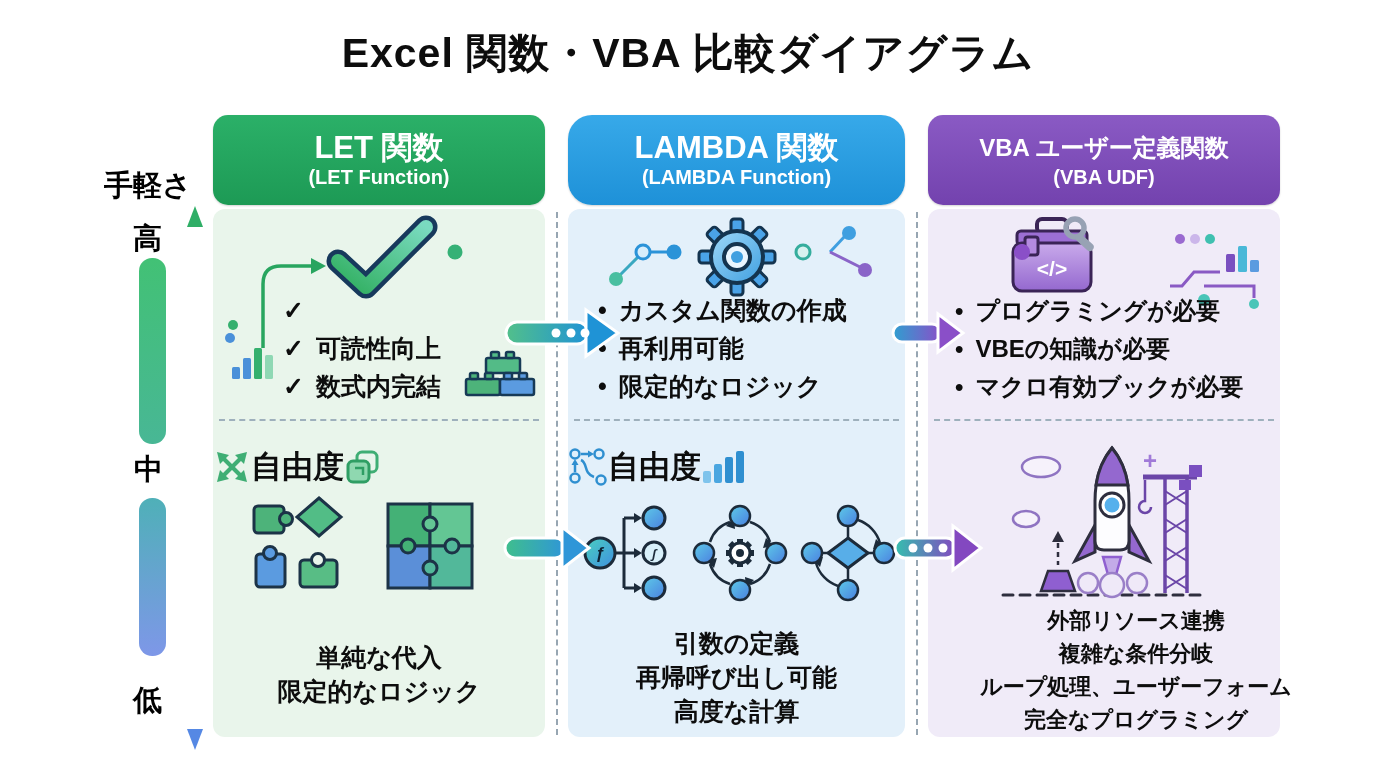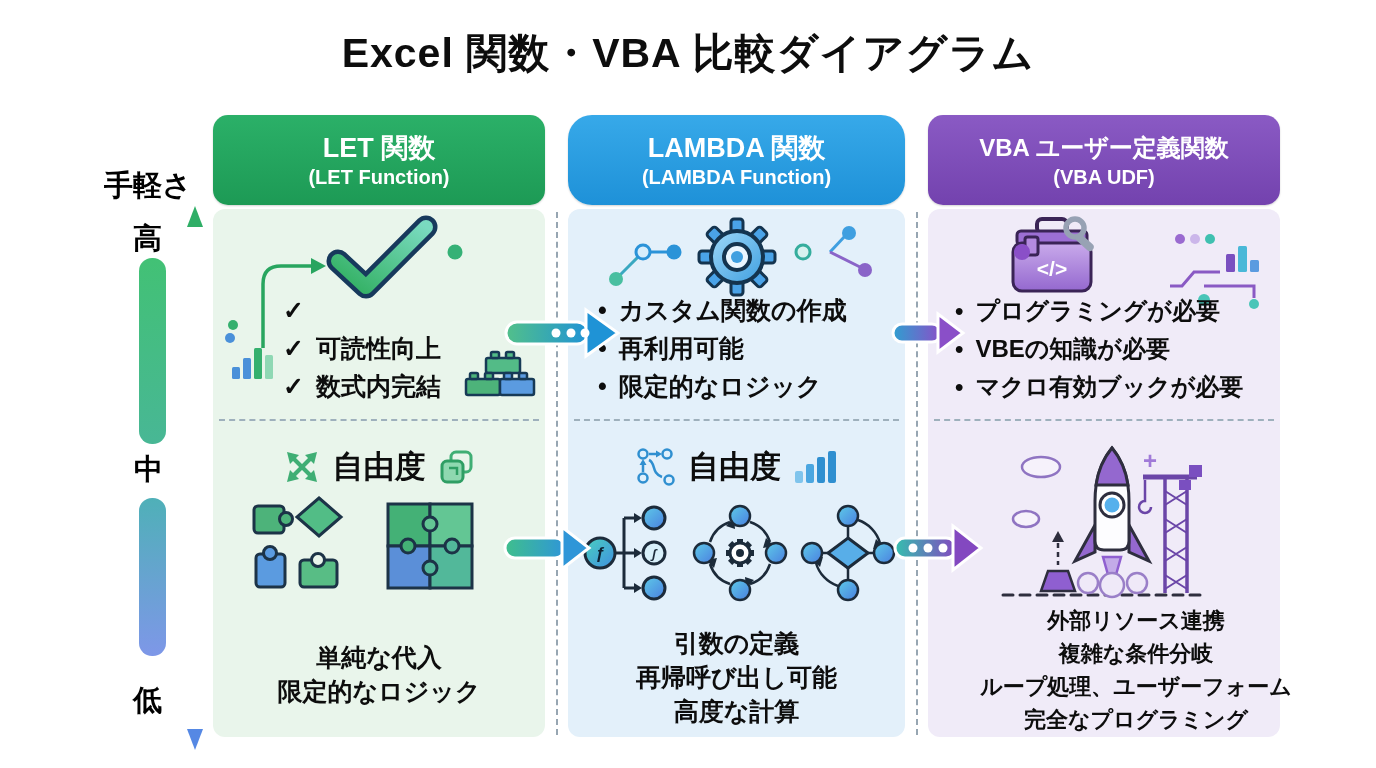--- a/index.html
+++ b/index.html
@@ -7,40 +7,40 @@
          font-family:Liberation Sans, sans-serif;color:#111;}
   .abs{position:absolute;}
   #title{left:0;right:0;top:26px;text-align:center;font-size:41px;font-weight:900;
          letter-spacing:1px;color:#0d0d0d;}
   
   .axis-label{font-size:29px;font-weight:900;color:#000000;}
   .axis-bar{width:27px;border-radius:13px;}
   
   .hdr{height:90px;border-radius:15px;display:flex;flex-direction:column;align-items:center;
        justify-content:center;color:#fff;top:115px;box-shadow:0 1px 2px rgba(0,0,0,.18);}
-  .hdr .t{font-size:27px;font-weight:800;line-height:34px;}
+  .hdr .t{font-size:31px;font-weight:800;line-height:34px;}
   .hdr .s{font-size:20px;font-weight:700;line-height:24px;}
   .hdr1{left:213px;width:332px;background:linear-gradient(180deg,#2bb068,#1d9a55);}
   .hdr2{left:568px;width:337px;background:linear-gradient(180deg,#37a9e9,#1e91d8);border-radius:24px;}
   .hdr3{left:928px;width:352px;background:linear-gradient(180deg,#8a5ac4,#7342ae);}
   .hdr3 .t{font-size:24px;}
   
   .panel{top:209px;height:528px;border-radius:12px;}
   .p1{left:213px;width:332px;background:#e9f5eb;}
   .p2{left:568px;width:337px;background:#e3f0fa;}
   .p3{left:928px;width:352px;background:#f0ebf8;}
   .vdash{top:212px;height:523px;width:0;border-left:2px dashed #97a6b2;}
   .hdash{height:0;border-top:2px dashed #9eb0bc;top:419px;}
   
   .features{display:flex;flex-direction:column;gap:11px;z-index:4;}
   .frow{display:flex;align-items:baseline;gap:12px;font-size:25px;font-weight:800;
         color:#0d0d0d;white-space:nowrap;line-height:27px;}
   .frow .mk{font-weight:900;}
   
-  .freedom{display:flex;align-items:center;justify-content:center;gap:12px;z-index:4;}
+  .freedom{display:flex;align-items:center;justify-content:flex-start;z-index:4;}
   .freedom .fl{font-size:31px;font-weight:900;color:#0d0d0d;}
   
   .caption{text-align:center;font-size:25px;font-weight:800;color:#0d0d0d;line-height:34px;z-index:4;}
   .cap3{font-size:22px;line-height:33px;white-space:nowrap;padding-left:32px;}
   svg{display:block;}
   .overlay{left:0;top:0;z-index:5;pointer-events:none;}
   .z4{z-index:4;}
 </style>
 </head>
 <body>

